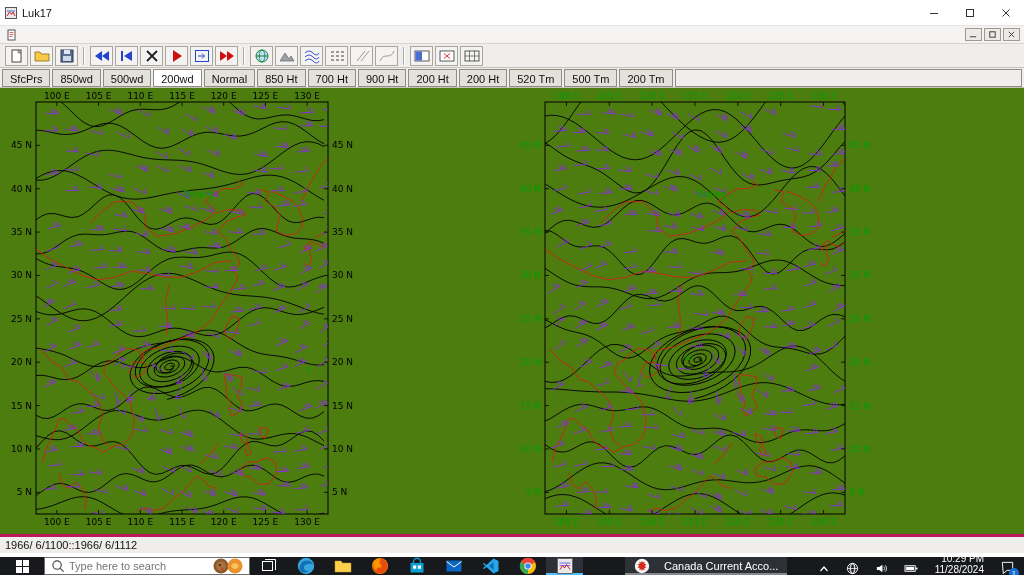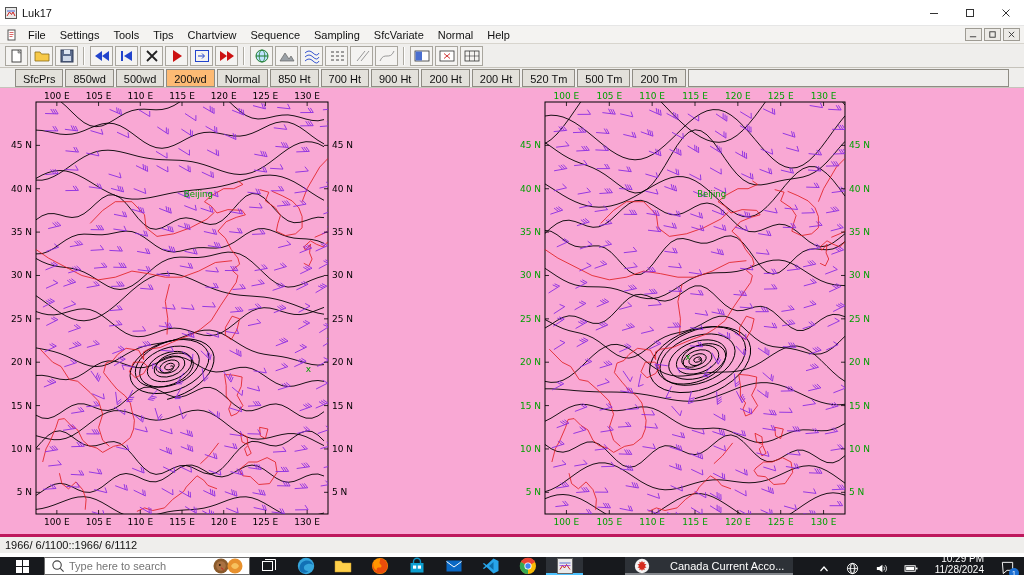--- a/index.html
+++ b/index.html
@@ -16,45 +16,45 @@
   .menu-item{padding:2px 7px;white-space:nowrap;cursor:default}
   .mdi-controls{margin-left:auto;display:flex;gap:2px;padding-right:4px}
   .mdi-ctl{width:17px;height:13px;border:1px solid #9e9b93;background:#eceae6;display:flex;align-items:center;justify-content:center}
 
   
   .toolbar{height:24px;background:#efeeec;display:flex;align-items:center;padding:1px 4px;border-bottom:1px solid #c6c3bb}
   .tbtn{width:23px;height:20px;margin:0 1px;background:#f4f3f1;border:1px solid #a9a69e;display:flex;align-items:center;justify-content:center}
   .tsep{width:2px;height:18px;margin:0 4px;border-left:1px solid #aeaba3;border-right:1px solid #fff}
 
   
-  .tabbar{height:20px;background:#efeeec;display:flex;align-items:stretch;padding:1px 15px 0;border-bottom:1px solid #c6c3bb}
+  .tabbar{height:20px;background:#efeeec;display:flex;align-items:stretch;padding:1px 2px 0;border-bottom:1px solid #c6c3bb}
   .tab{padding:3px 7px 0;border:1px solid #8f8c84;margin-right:2px;background:#e3e1db;white-space:nowrap}
-  .tab.active{background:#fdba74}
+  .tab.active{background:#ffffff}
   .tab-filler{flex:1;border:1px solid #8f8c84;background:#efeeec}
 
   
-  .chart-area{position:relative;height:446px;background:#f9a8d4;overflow:hidden}
+  .chart-area{position:relative;height:446px;background:#4d7c0f;overflow:hidden}
   .map-svg{position:absolute;top:0}
   #map-left{left:-4px}
   #map-right{left:505px}
   .map-svg text{font-family:"DejaVu Sans",sans-serif}
 
   
   .statusbar{height:19px;background:#efeeec;border-top:3px solid #be185d;display:flex;align-items:center;padding:0 5px}
 
   
   .taskbar{position:absolute;left:0;bottom:0;width:1024px;height:18px;background:#17191d;display:flex;align-items:stretch;color:#fff}
   .start{width:44px;display:flex;align-items:center;justify-content:center}
   .search{width:206px;background:#fff;border:1px solid #6e6e6e;display:flex;align-items:center;gap:4px;padding:0 6px}
   .search input{border:none;outline:none;flex:1;min-width:0;background:transparent;font-family:inherit;font-size:11px;color:#333}
   .search-deco{display:flex;align-items:center}
   .tb-icon{width:37px;display:flex;align-items:center;justify-content:center}
   .tb-icon.active{background:#2d3137;box-shadow:inset 0 -2px 0 #4cc2ff}
   .apps{display:flex;align-items:stretch}
-  .win-btn{display:flex;align-items:center;gap:20px;background:#2d3137;box-shadow:inset 0 -2px 0 #84878c;padding:0 9px;margin-left:42px;max-width:172px}
+  .win-btn{display:flex;align-items:center;gap:14px;background:#2d3137;box-shadow:inset 0 -2px 0 #84878c;padding:0 9px;margin-left:42px;max-width:172px}
   .win-btn .wb-label{white-space:nowrap;overflow:hidden;text-overflow:ellipsis}
   .tray{margin-left:auto;display:flex;align-items:flex-end;gap:16px;padding-right:9px}
   .clock{text-align:right;font-size:10px;line-height:11px}
   .notif{position:relative;display:flex;align-items:center}
   .badge{position:absolute;right:-4px;bottom:-3px;background:#1a6fd4;color:#fff;font-size:7px;border-radius:50%;width:10px;height:10px;display:flex;align-items:center;justify-content:center}
 </style>
 </head>
 <body>
 
 <div class="titlebar">
@@ -81,32 +81,20 @@
         </svg>
       </span>
   </div>
 </div>
 
 <div class="menubar">
   <svg width="12" height="12" viewBox="0 0 12 12" style="margin:0 3px">
     <rect x="2" y="1" width="7" height="10" fill="#fff" stroke="#555"></rect>
       <path d="M3.5 3.5h4M3.5 5.5h4M3.5 7.5h3" stroke="#d04040" stroke-width="0.8"></path>
   </svg>
-  <span style="display:flex">
-      <span class="menu-item">File</span>
-      <span class="menu-item">Settings</span>
-      <span class="menu-item">Tools</span>
-      <span class="menu-item">Tips</span>
-      <span class="menu-item">Chartview</span>
-      <span class="menu-item">Sequence</span>
-      <span class="menu-item">Sampling</span>
-      <span class="menu-item">SfcVariate</span>
-      <span class="menu-item">Normal</span>
-      <span class="menu-item">Help</span>
-    </span>
   <div class="mdi-controls">
     <span class="mdi-ctl">
         <svg width="9" height="9" viewBox="0 0 10 10">
           <path d="M1 7.5h7" stroke="#333"></path>
         </svg>
       </span>
     <span class="mdi-ctl">
         <svg width="9" height="9" viewBox="0 0 10 10">
           <rect x="2" y="2" width="6" height="6" fill="none" stroke="#333"></rect>
         </svg>

